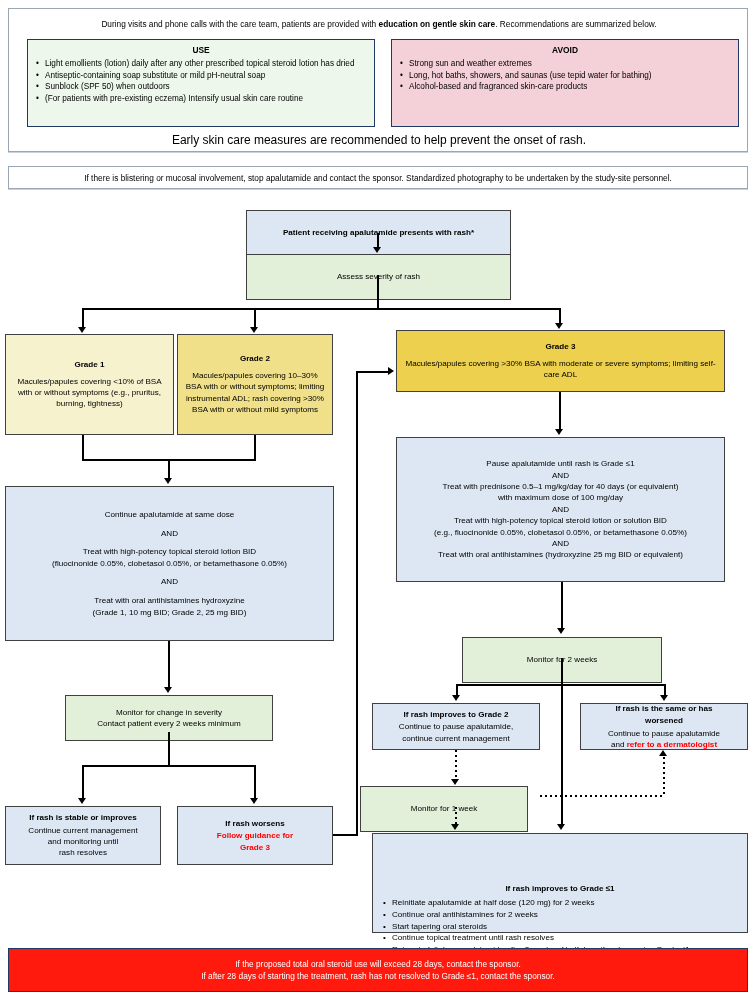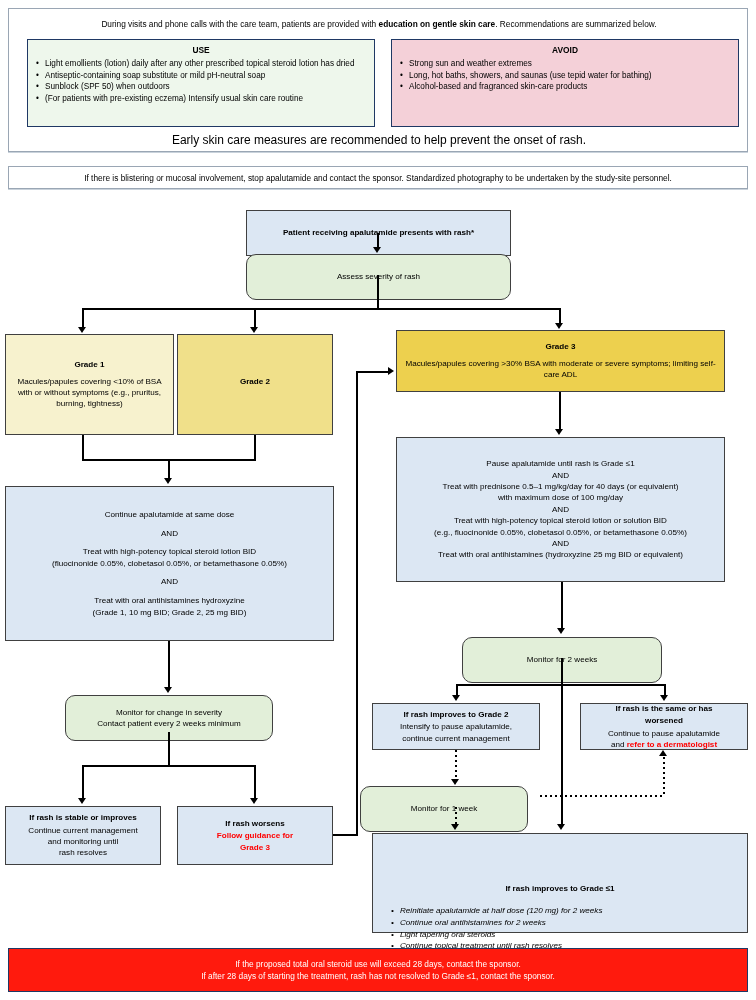--- a/index.html
+++ b/index.html
@@ -45,31 +45,31 @@
     font-size:8.3px;box-shadow:0 1px 0 #c9d2db;
   }
 
   
   .node{
     border:1.4px solid #404040;
     display:flex;flex-direction:column;align-items:center;justify-content:center;
     text-align:center;font-size:8.1px;line-height:11.4px;padding:22px 6px;
   }
   .blue{background:#dce7f3;}
-  .green{background:#e2efd9;border-radius:10px;}
+  .green{background:#e2efd9;}
   .yellow1{background:#f7f2ce;}
   .yellow2{background:#f0e08a;}
   .yellow3{background:#edd04e;}
   .node .hd{font-weight:bold;margin-bottom:5px;}
   .node .hd.tight{margin-bottom:1px;}
   .red{color:#ff0000;font-weight:bold;}
   .redinline{color:#ff0000;font-weight:bold;}
   .sp{height:8px;}
 
-  .bullets{margin:8px;padding:0;list-style:none;text-align:left;align-self:stretch;font-style:italic;}
+  .bullets{margin:0;padding:0;list-style:none;text-align:left;align-self:stretch;}
   .bullets li{font-size:8.1px;line-height:11.6px;padding-left:10px;position:relative;}
   .bullets li:before{content:"\2022";position:absolute;left:1px;top:0;}
 
   
   .ln{position:absolute;background:#000000;}
   .vl{width:2px;}
   .hl{height:2px;}
   .arw{position:absolute;width:0;height:0;border-left:4.5px solid transparent;border-right:4.5px solid transparent;}
   .arw-d{border-top:6px solid #000;}
   .arw-r{width:0;height:0;border-top:4.5px solid transparent;border-bottom:4.5px solid transparent;border-left:6px solid #000;border-right:none;}
@@ -127,20 +127,21 @@
   <div>Assess severity of rash</div>
 </div>
 
 <div class="abs node yellow1" id="n-g1" style="left:5px;top:334px;width:169px;height:101px;">
   <div class="hd">Grade 1</div>
   <div>Macules/papules covering &lt;10% of BSA with or without symptoms (e.g., pruritus, burning, tightness)</div>
 </div>
 
 <div class="abs node yellow2" id="n-g2" style="left:177px;top:334px;width:156px;height:101px;">
   <div class="hd">Grade 2</div>
+  <div>Macules/papules covering 10–30% BSA with or without symptoms; limiting instrumental ADL; rash covering &gt;30% BSA with or without mild symptoms</div>
 </div>
 
 <div class="abs node yellow3" id="n-g3" style="left:396px;top:330px;width:329px;height:62px;">
   <div class="hd">Grade 3</div>
   <div>Macules/papules covering &gt;30% BSA with moderate or severe symptoms; limiting self-care ADL</div>
 </div>
 
 <div class="abs node blue" id="n-g12t" style="left:5px;top:486px;width:329px;height:155px;">
   <div>Continue apalutamide at same dose</div>
   <div class="sp"></div>
@@ -190,41 +191,41 @@
   <div class="red">Follow guidance for</div>
   <div class="red">Grade 3</div>
 </div>
 
 <div class="abs node green" id="n-mon2w" style="left:462px;top:637px;width:200px;height:21px;">
   <div>Monitor for 2 weeks</div>
 </div>
 
 <div class="abs node blue" id="n-impg2" style="left:372px;top:703px;width:168px;height:47px;">
   <div class="hd tight">If rash improves to Grade 2</div>
-  <div>Intensify to pause apalutamide,</div>
+  <div>Continue to pause apalutamide,</div>
   <div>continue current management</div>
 </div>
 
 <div class="abs node blue" id="n-samew" style="left:580px;top:703px;width:168px;height:47px;">
   <div class="hd tight">If rash is the same or has</div>
   <div class="hd tight">worsened</div>
   <div>Continue to pause apalutamide</div>
   <div><span>and </span><span class="redinline">refer to a dermatologist</span></div>
 </div>
 
 <div class="abs node green" id="n-mon1w" style="left:360px;top:786px;width:168px;height:21px;">
   <div>Monitor for 1 week</div>
 </div>
 
 <div class="abs node blue" id="n-impg1" style="left:372px;top:833px;width:376px;height:100px;align-items:stretch;justify-content:flex-start;padding:5px 9px;">
   <div class="hd" style="text-align:center;margin-bottom:3px;margin-top:44px;">If rash improves to Grade ≤1</div>
   <ul class="bullets">
     <li>Reinitiate apalutamide at half dose (120 mg) for 2 weeks</li>
     <li>Continue oral antihistamines for 2 weeks</li>
-    <li>Light tapering oral steroids</li>
+    <li>Start tapering oral steroids</li>
     <li>Continue topical treatment until rash resolves</li>
     <li>Return to full dose apalutamide after 2 weeks of half dose if rash remains Grade ≤1</li>
   </ul>
 </div>
 
 <div class="abs ln vl" style="left:377px;top:233px;height:15px;"></div>
 <div class="abs arw arw-d" style="left:373px;top:247px;"></div>
 
 <div class="abs ln vl" style="left:377px;top:275px;height:34px;"></div>
 <div class="abs ln hl" style="left:82px;top:308px;width:478px;"></div>

